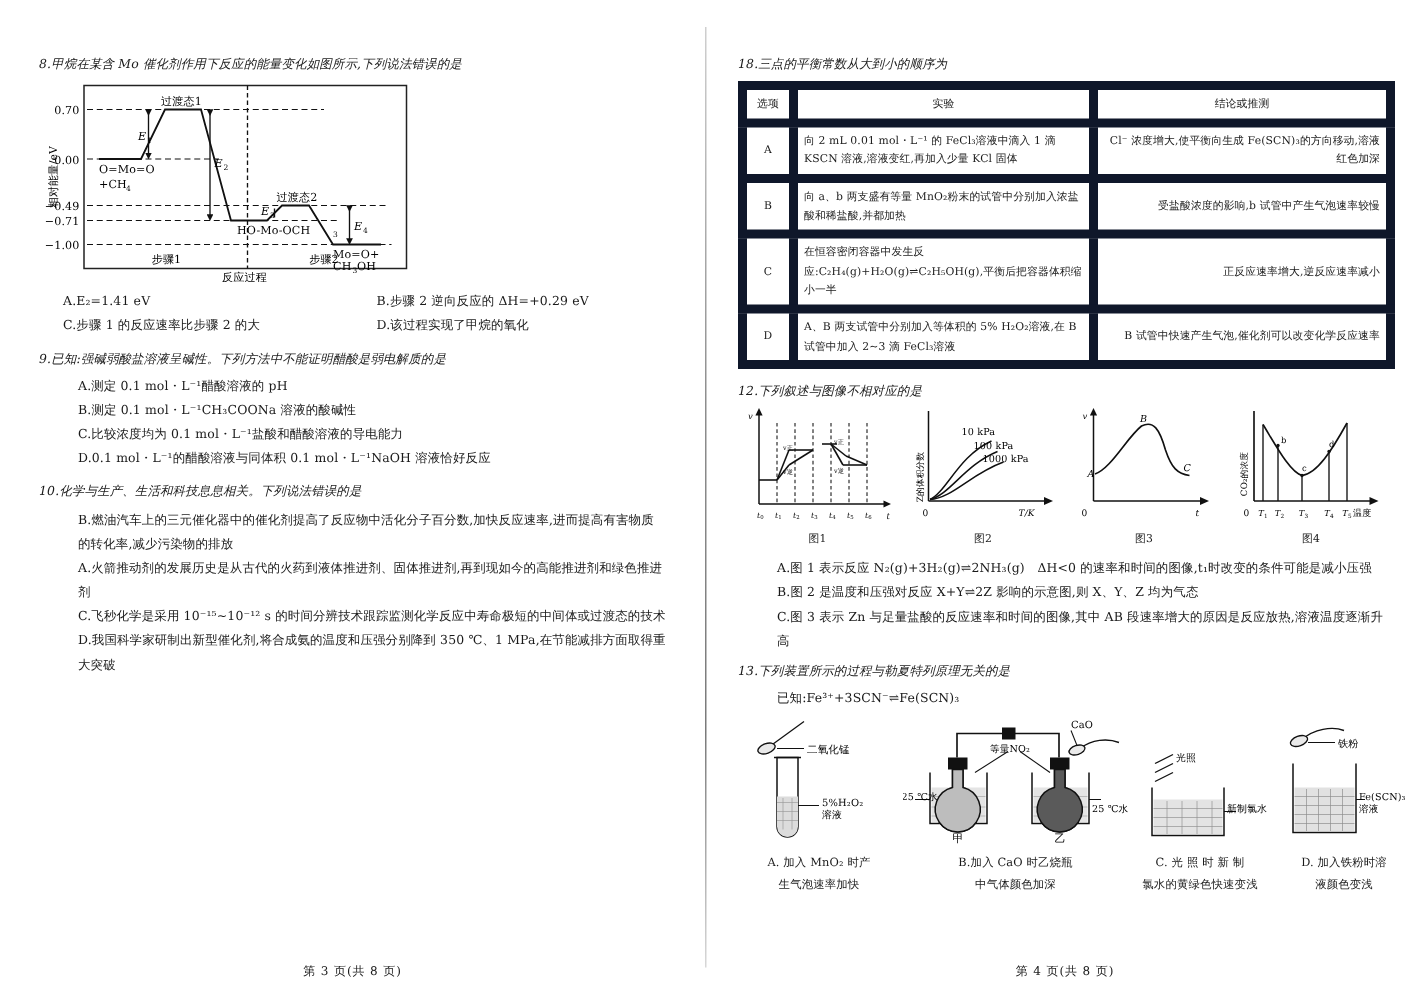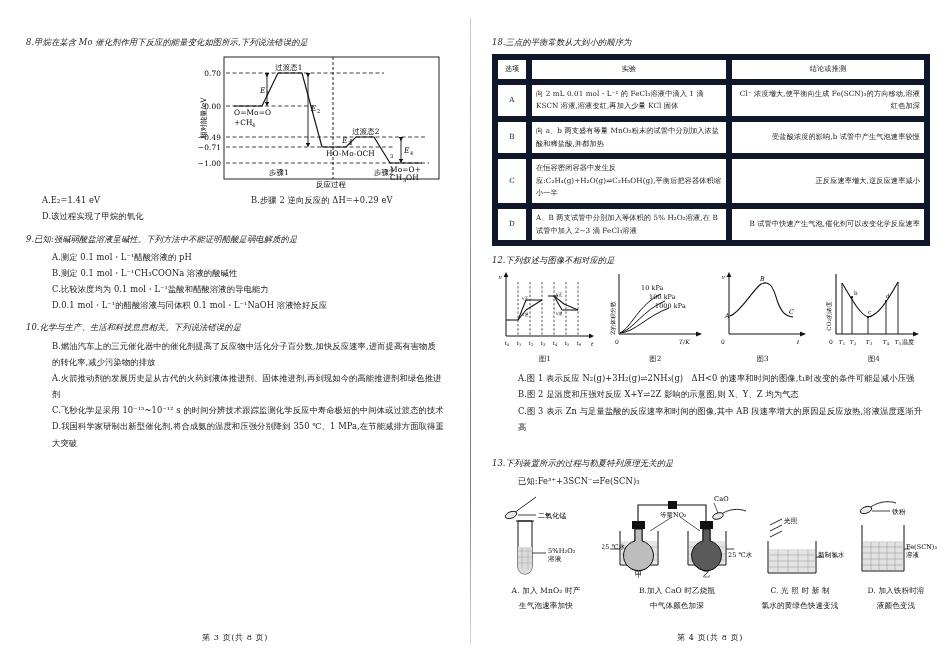--- a/index.html
+++ b/index.html
@@ -20,24 +20,24 @@
     position:absolute; left:470px; top:18px; bottom:22px; width:1px;
     background: linear-gradient(to bottom,#cfcfcf,#8d8d8d 40%,#7a7a7a 75%,#d8d8d8);
   }
   .q { font-size: 8.3px; line-height: 1.95; letter-spacing: .1px; }
   .qhead { margin: 0 0 2px 0; font-style: italic; }
   .opt { margin: 0; padding-left: 16px; text-indent: -0px;}
   .opt-ind { padding-left: 26px; }
   .opts-2col { display:flex; }
   .opts-2col > div { width: 50%; }
   .footer {
-    position:absolute; bottom: 24px; left:0; right:0;
+    position:absolute; bottom: 14px; left:0; right:0;
     text-align:center; font-size:8px; letter-spacing:.6px;
   }
-  .fig-wrap { display:flex; justify-content:flex-end; margin: 3px 0 4px 0;}
+  .fig-wrap { display:flex; justify-content:flex-start; margin: 3px 0 4px 0;}
   
   table.exp {
     width: 100%; border-collapse: collapse; margin: 4px 0 6px 0;
     font-size: 7.2px; line-height: 1.75;
   }
   table.exp th, table.exp td { border: 6px solid #0f172a; padding: 3px 4px; }
   table.exp th { font-weight: normal; text-align:center; }
   table.exp td.optcol { text-align:center; width: 34px; }
   table.exp td.c3 { width: 198px; text-align: right; }
   
@@ -122,20 +122,21 @@
           <text x="190" y="122" font-size="7.4" text-anchor="middle" font-family="DejaVu Serif, serif">步骤2</text>
           <text x="137" y="134" font-size="7.4" text-anchor="middle" font-family="DejaVu Serif, serif">反应过程</text>
         </svg>
       </div>
 
       <div class="opts-2col">
         <div class="opt">A.E₂=1.41 eV</div>
         <div class="opt">B.步骤 2 逆向反应的 ΔH=+0.29 eV</div>
       </div>
       <div class="opts-2col">
+        <div class="opt">C.步骤 1 的反应速率比步骤 2 的大</div>
         <div class="opt">D.该过程实现了甲烷的氧化</div>
       </div>
     </div>
 
     <div class="q" style="margin-top:6px">
       <div class="qhead">
         <span>9.</span><span>已知:强碱弱酸盐溶液呈碱性。下列方法中不能证明醋酸是弱电解质的是</span>
       </div>
       <div class="opt opt-ind">A.测定 0.1 mol・L⁻¹醋酸溶液的 pH</div>
       <div class="opt opt-ind">B.测定 0.1 mol・L⁻¹CH₃COONa 溶液的酸碱性</div>
@@ -318,21 +319,21 @@
           </svg>
           <div class="figcap">图4</div>
         </div>
       </div>
 
       <div class="opt opt-ind">A.图 1 表示反应 N₂(g)+3H₂(g)⇌2NH₃(g)　ΔH&lt;0 的速率和时间的图像,t₁时改变的条件可能是减小压强</div>
       <div class="opt opt-ind">B.图 2 是温度和压强对反应 X+Y⇌2Z 影响的示意图,则 X、Y、Z 均为气态</div>
       <div class="opt opt-ind">C.图 3 表示 Zn 与足量盐酸的反应速率和时间的图像,其中 AB 段速率增大的原因是反应放热,溶液温度逐渐升高</div>
     </div>
 
-    <div class="q" style="margin-top:20px">
+    <div class="q" style="margin-top:4px">
       <div class="qhead">
         <span>13.</span><span>下列装置所示的过程与勒夏特列原理无关的是</span>
       </div>
       <div class="opt opt-ind">已知:Fe³⁺+3SCN⁻⇌Fe(SCN)₃</div>
 
       <div class="approw">
 
         <div class="appcell" style="width:108px">
           <svg width="108" height="92" viewBox="0 0 108 92">
 

